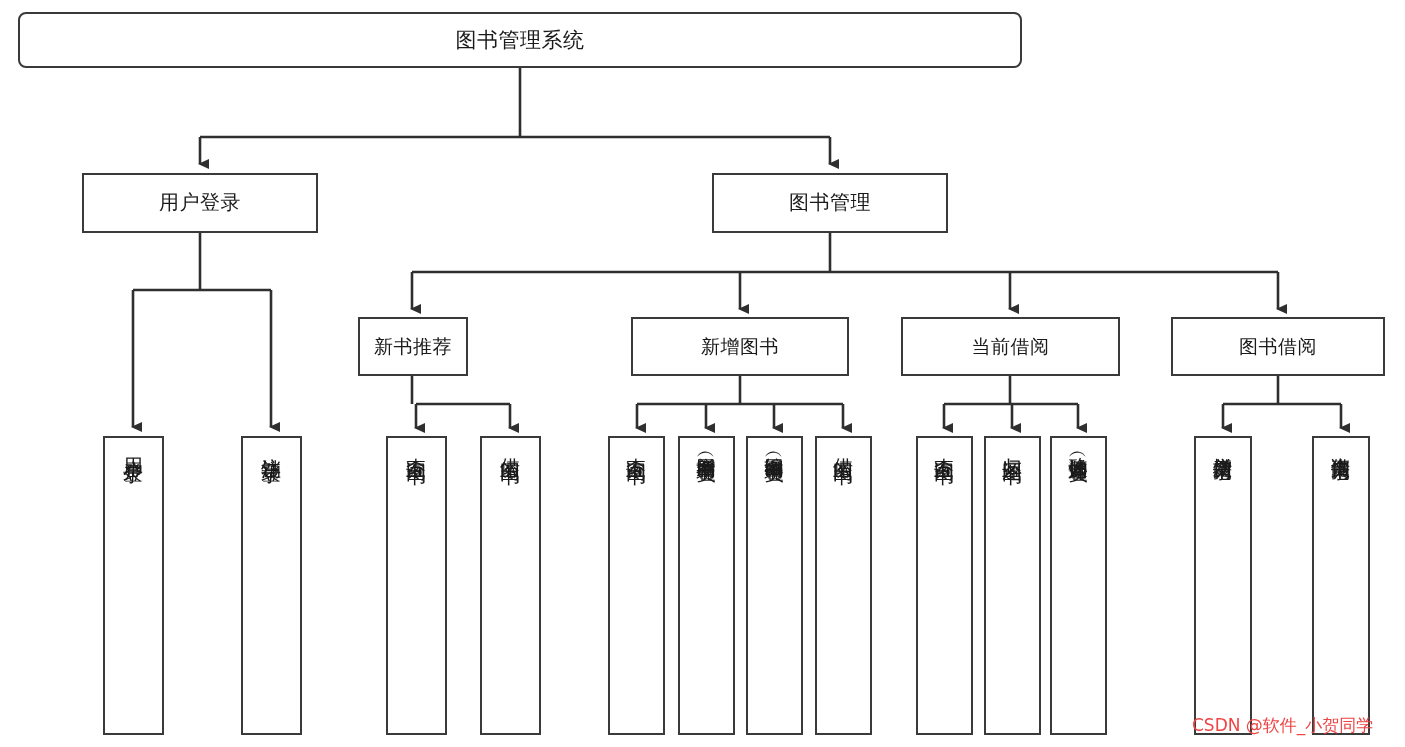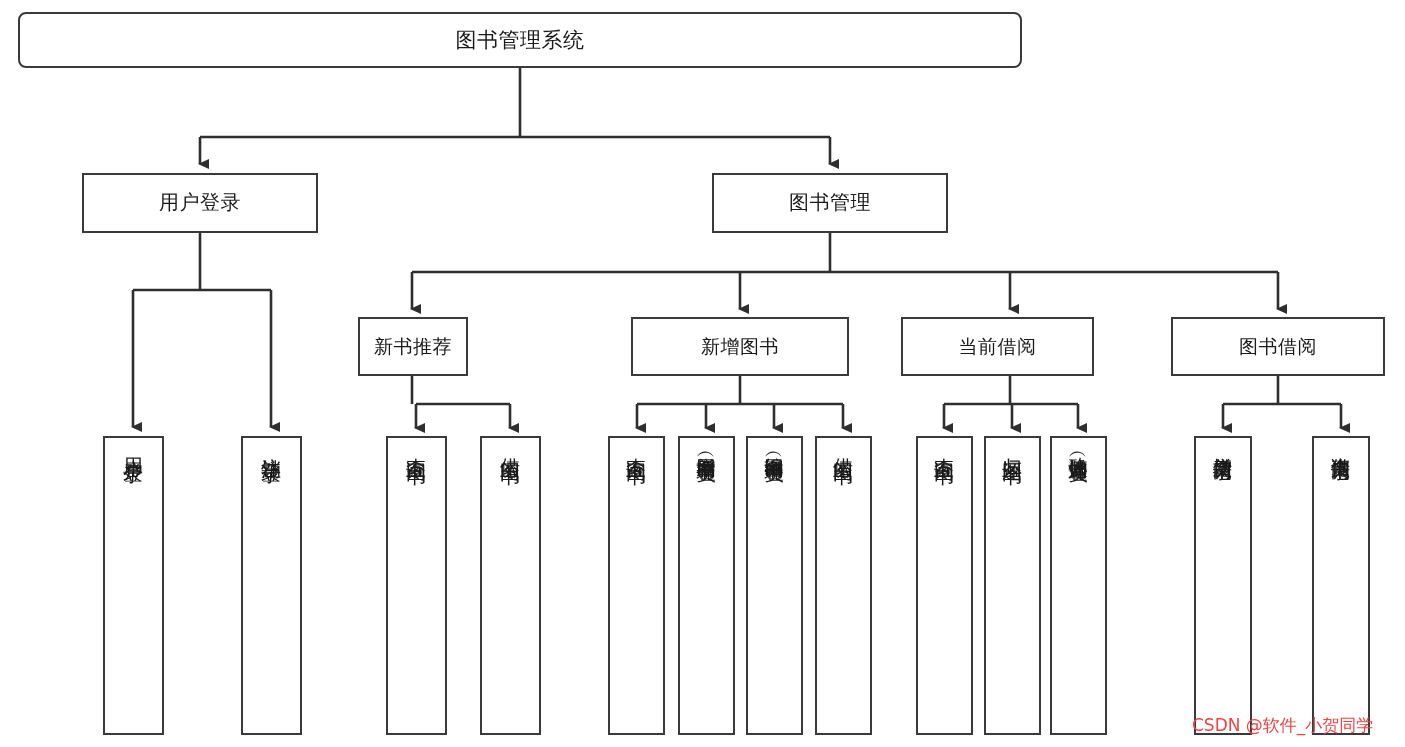--- a/index.html
+++ b/index.html
@@ -145,21 +145,21 @@
   <div class="node lvl1" style="left:712px; top:173px; width:236px; height:60px;">
     <span class="lbl">图书管理</span>
   </div>
 
   <div class="node lvl2" style="left:358px; top:317px; width:110px; height:59px;">
     <span class="lbl">新书推荐</span>
   </div>
   <div class="node lvl2" style="left:631px; top:317px; width:218px; height:59px;">
     <span class="lbl">新增图书</span>
   </div>
-  <div class="node lvl2" style="left:901px; top:317px; width:193px; height:59px;">
+  <div class="node lvl2" style="left:901px; top:317px; width:219px; height:59px;">
     <span class="lbl">当前借阅</span>
   </div>
   <div class="node lvl2" style="left:1171px; top:317px; width:214px; height:59px;">
     <span class="lbl">图书借阅</span>
   </div>
 
   <div class="node leaf" style="left:103px; top:436px; width:61px; height:299px;">
     <span class="lbl">用户登录</span>
   </div>
   <div class="node leaf" style="left:241px; top:436px; width:61px; height:299px;">

